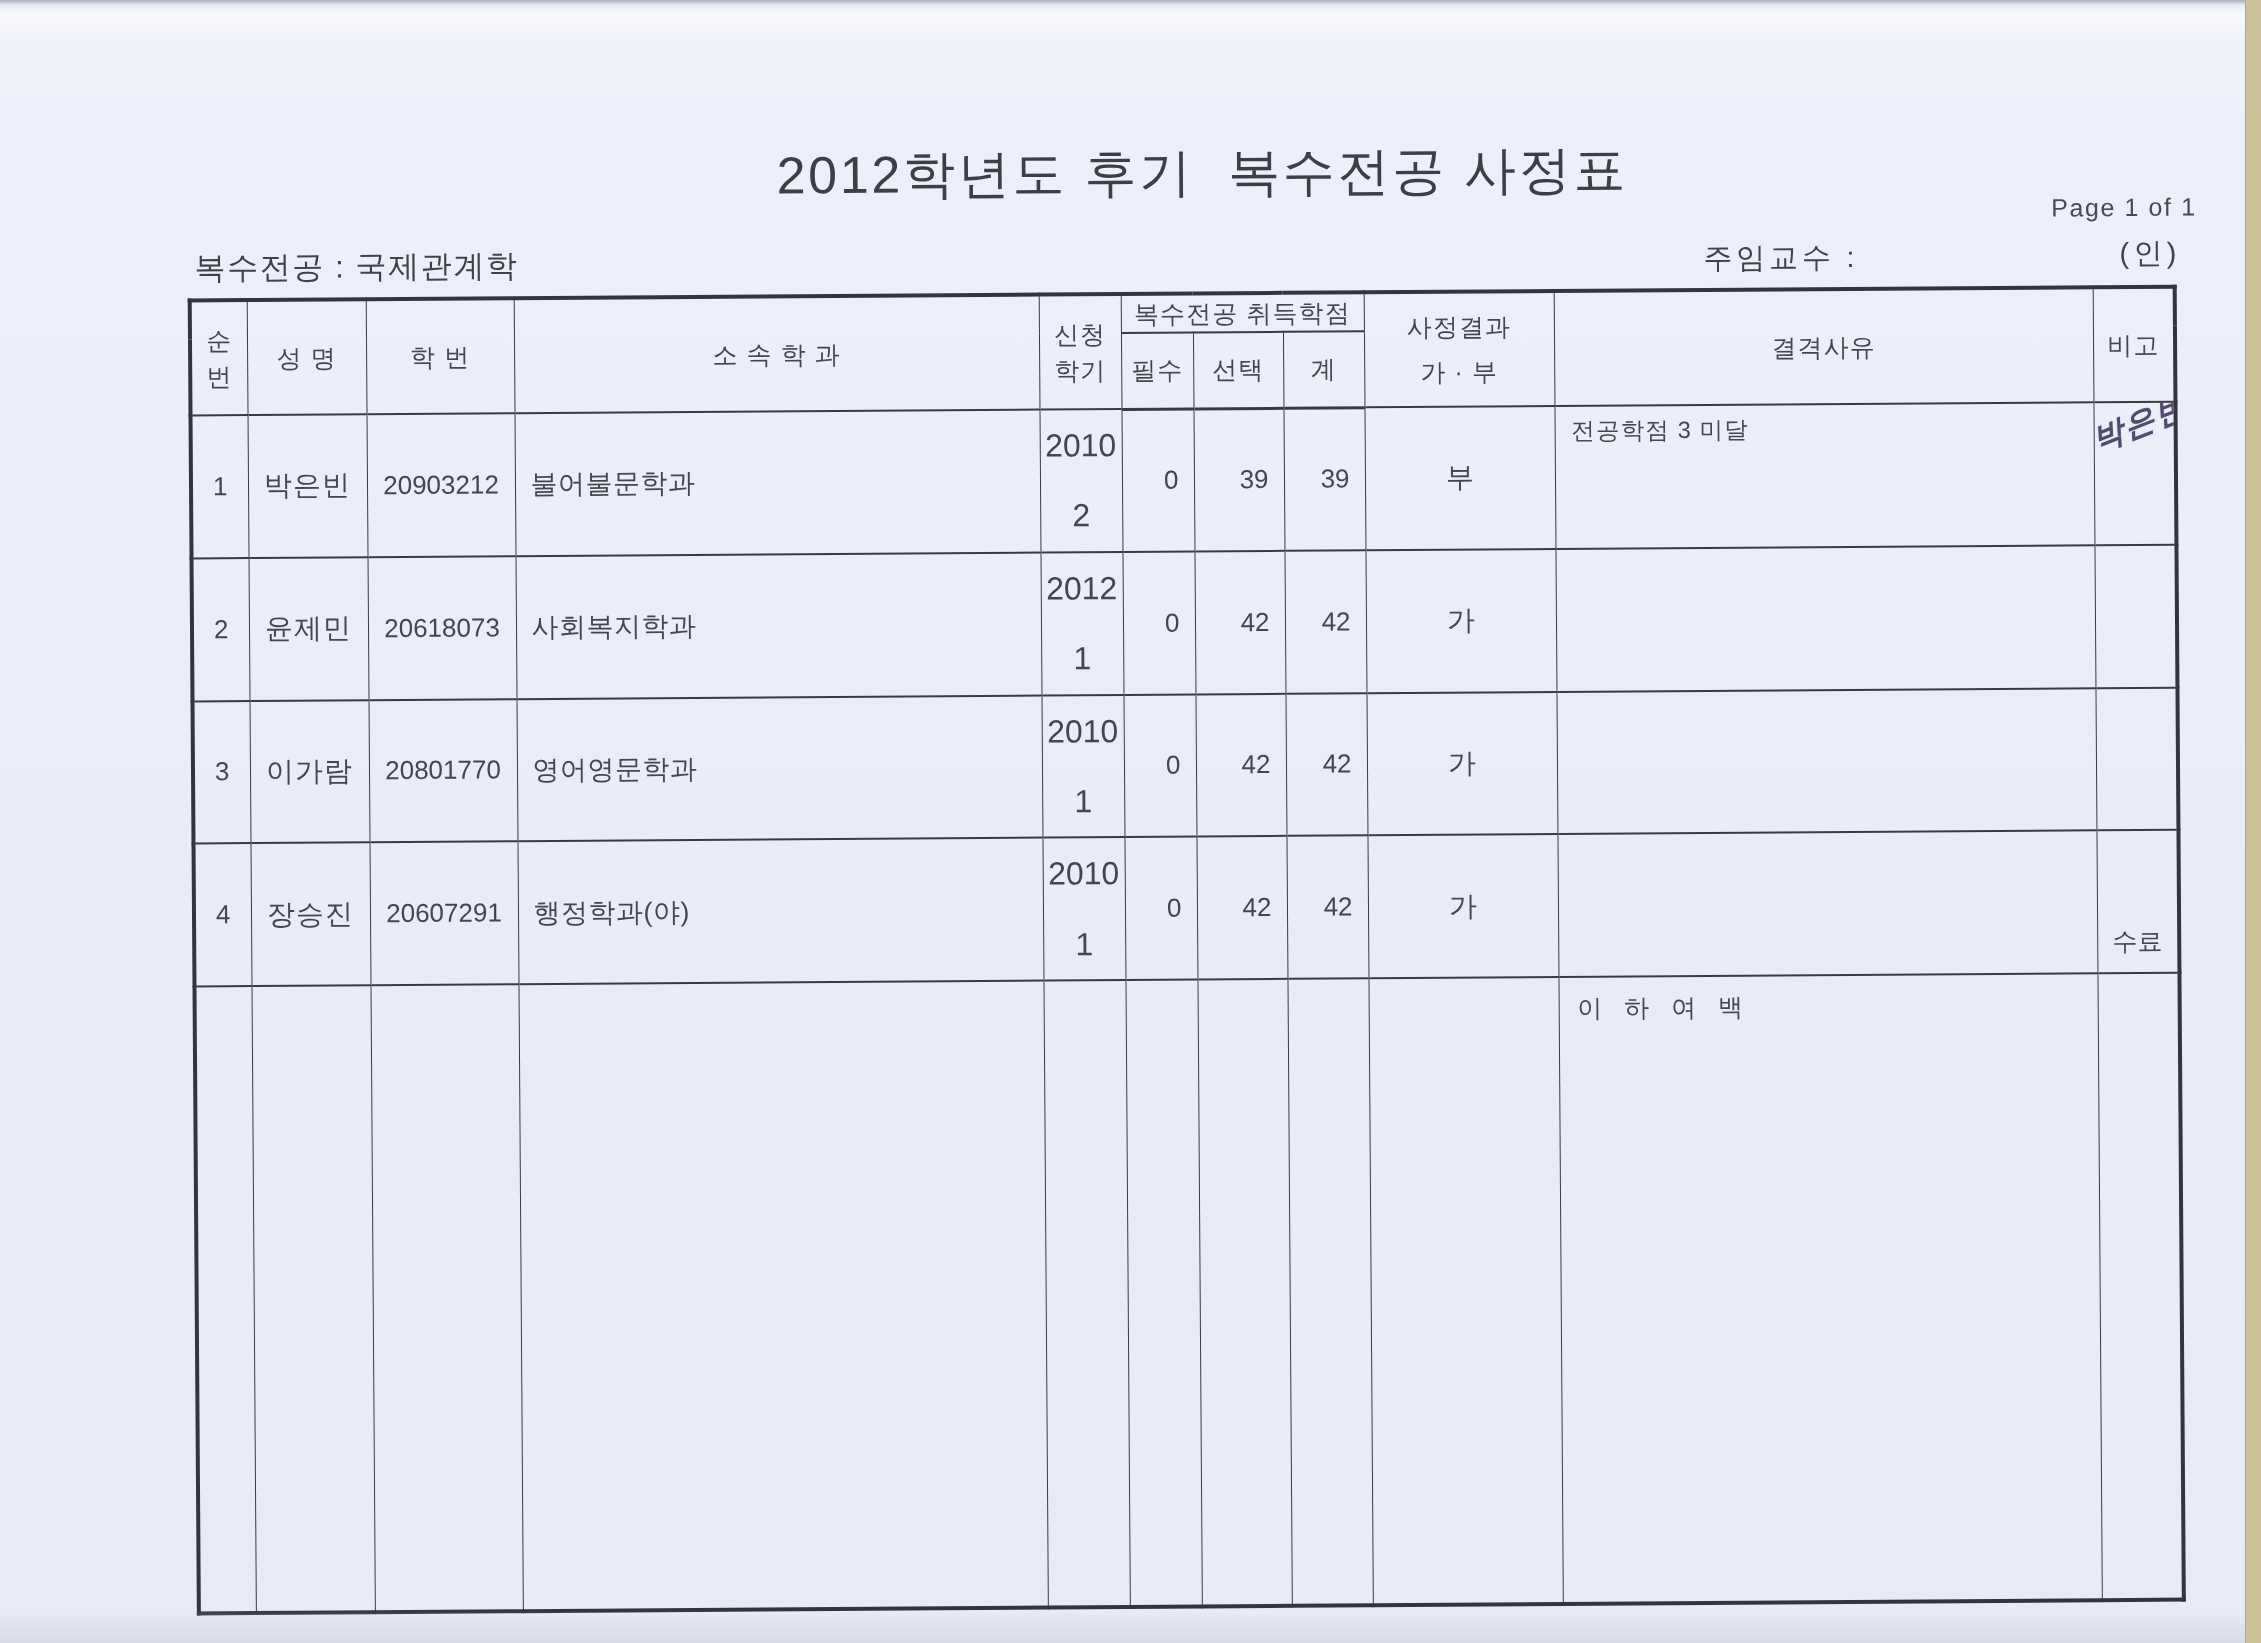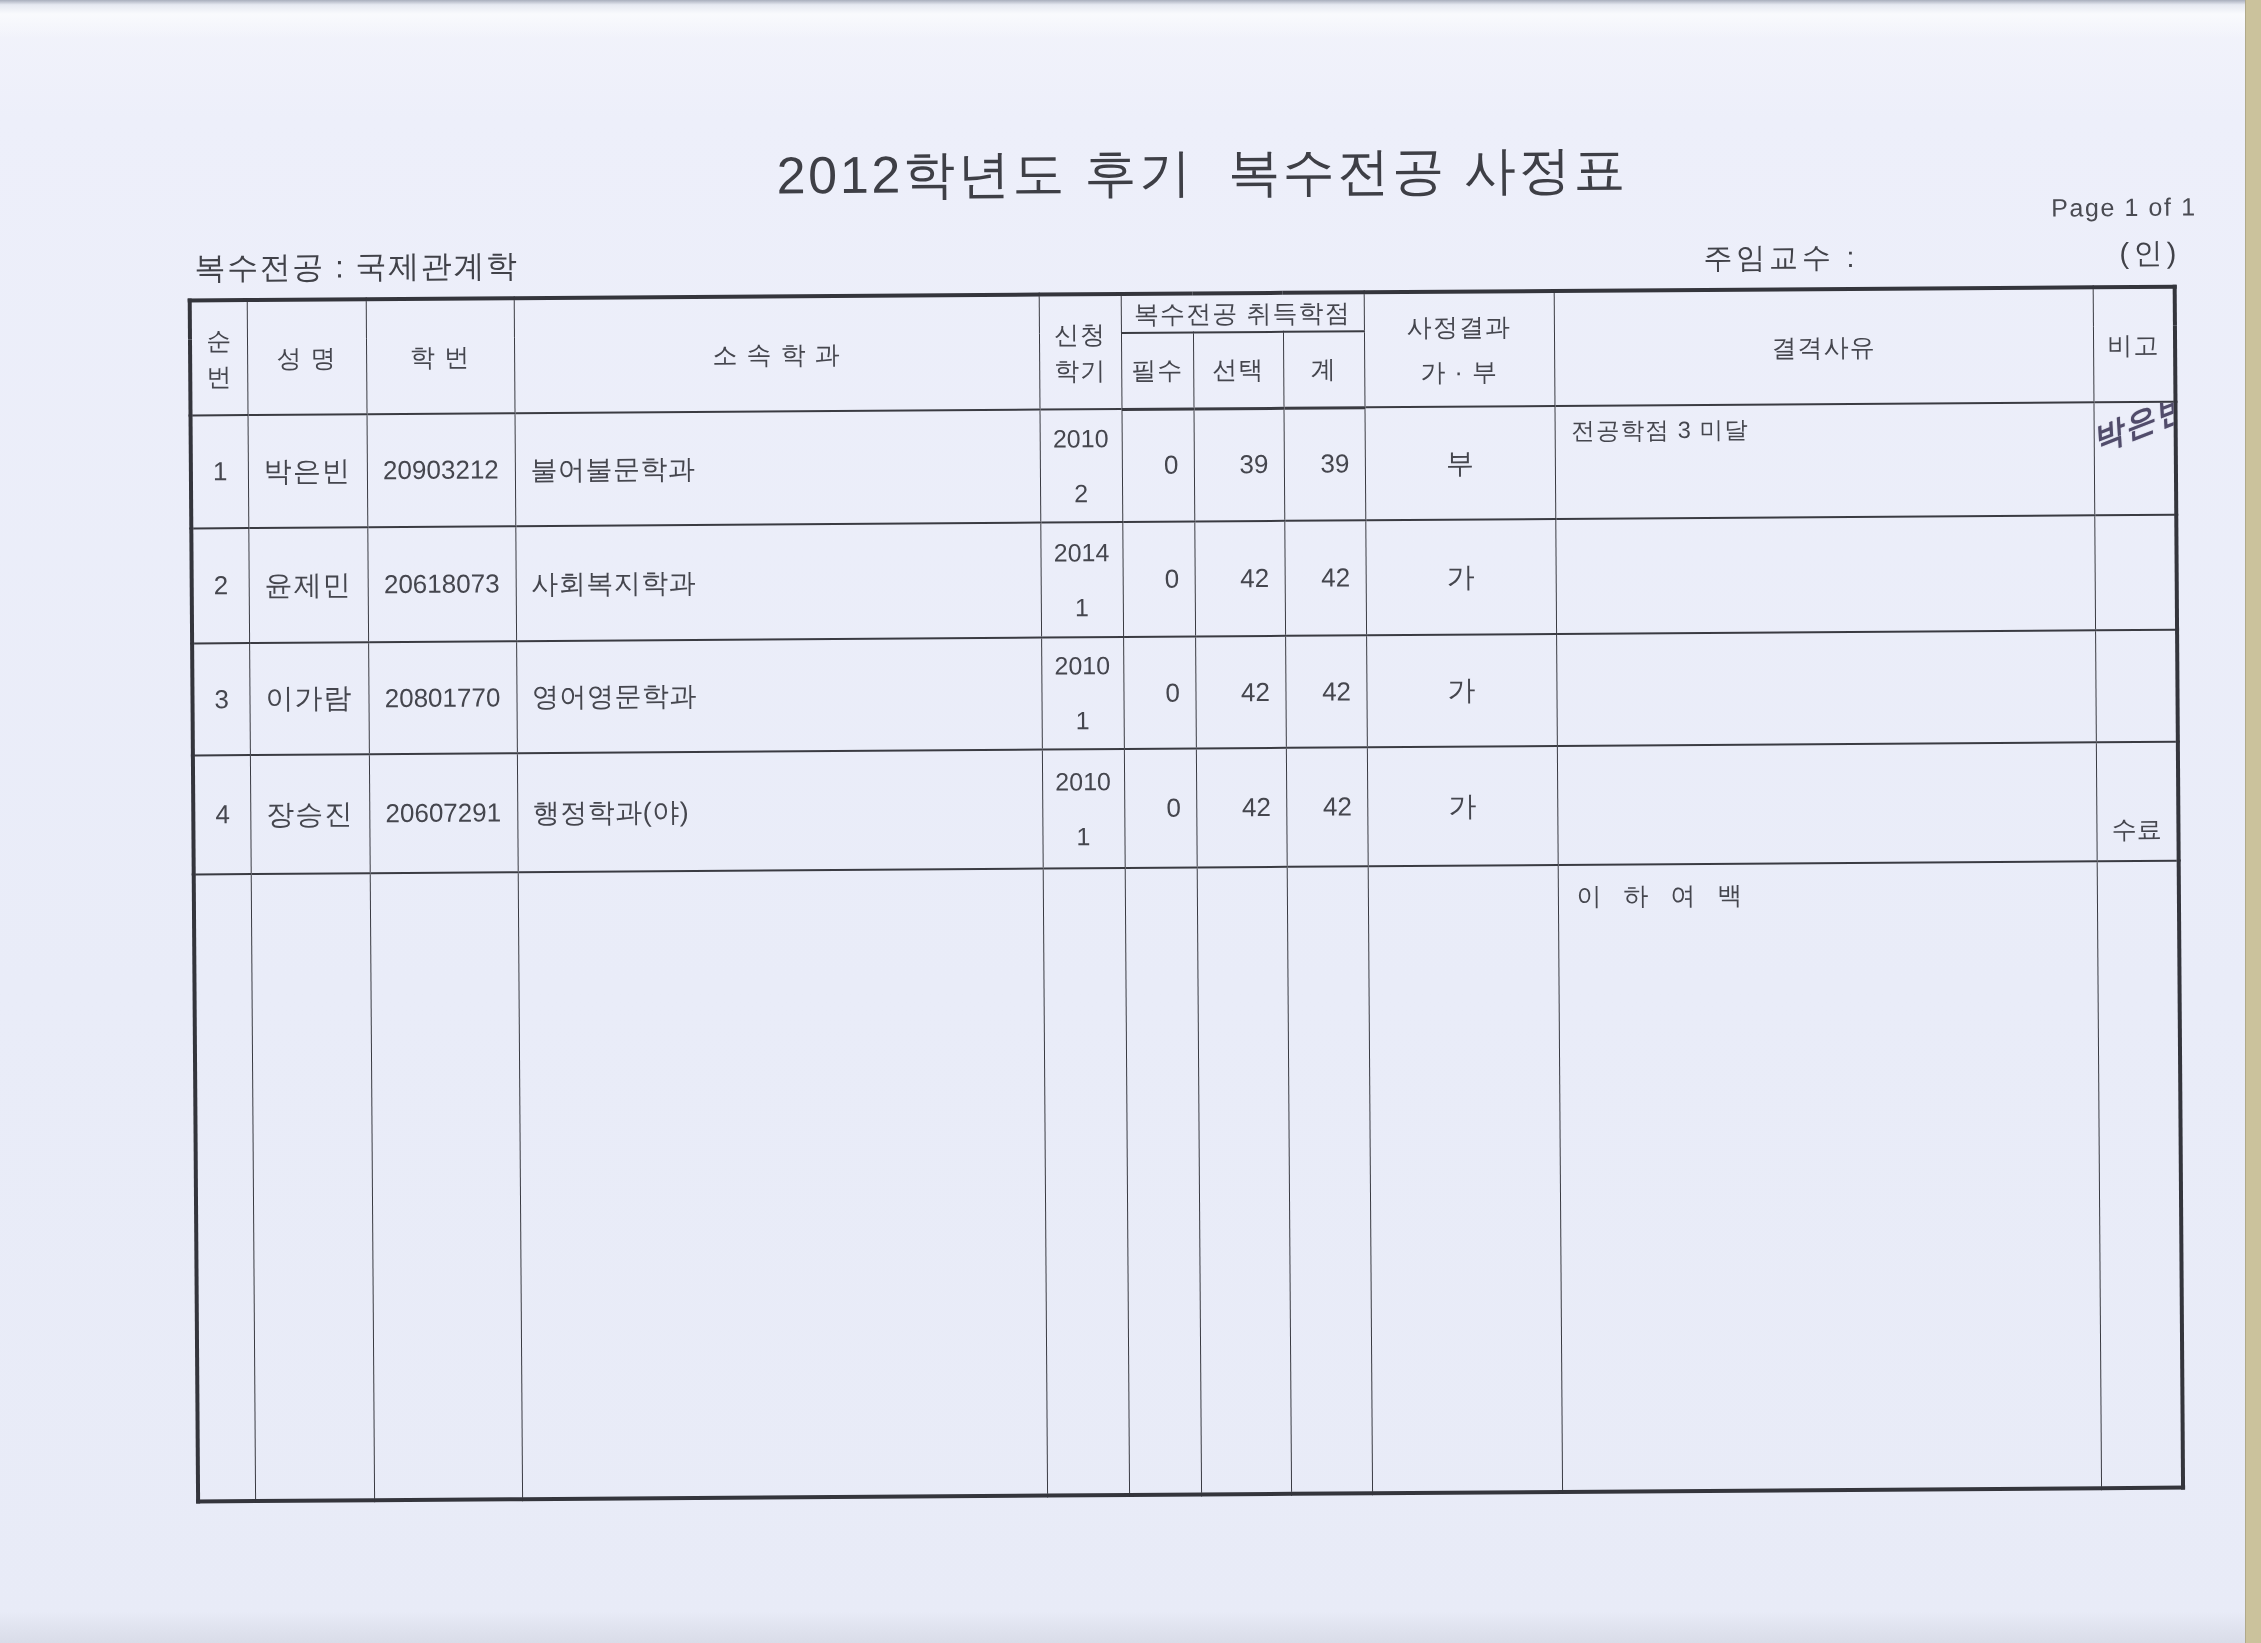--- a/index.html
+++ b/index.html
@@ -52,21 +52,21 @@
   .sheet thead th{font-size:25px;letter-spacing:1.1px;}
   .pre{white-space:pre-line;}
   tr.h1{height:39px;} tr.h2{height:76px;}
   tr.r0{height:113px;} tr.r1{height:115px;} tr.r2{height:105px;} tr.r3{height:119px;}
   tr.rx{height:627px;}
   tr.rx td{vertical-align:top;}
   th.v2{line-height:1.45;}
   th.res-h{line-height:1.8;}
   td.c-name{font-size:28px;letter-spacing:1.1px;}
   td.c-dept{text-align:left;padding-left:15px;font-size:27px;letter-spacing:0.5px;}
-  td.c-sem{font-size:25px;line-height:2.2;}
+  td.c-sem{font-size:32px;line-height:2.2;}
   td.c-num{text-align:right;padding-right:15px;}
   td.c-res{font-size:28px;}
   td.c-reason{text-align:left;vertical-align:top;padding:7.5px 10.7px 0 16px;font-size:23.6px;letter-spacing:1.1px;}
   td.c-note{position:relative;font-size:25px;}
   td.note-bottom{vertical-align:bottom;padding-bottom:14px;}
   .below-note{padding:14px 0 0 18px;font-size:25px;letter-spacing:7.5px;text-align:left;color:#45464e;}
   .sig{
     position:absolute;left:-6.4px;top:18px;white-space:nowrap;
     transform:rotate(-21deg) skewX(-4deg);transform-origin:left top;
     font-size:31px;font-style:italic;font-weight:700;letter-spacing:2.1px;
@@ -135,21 +135,21 @@
           <td class="c-reason">전공학점 3 미달</td>
           <td class="c-note">
             <span class="sig">박은빈</span>
           </td>
         </tr>
         <tr class="r1">
           <td>2</td>
           <td class="c-name">윤제민</td>
           <td>20618073</td>
           <td class="c-dept">사회복지학과</td>
-          <td class="c-sem pre">2014
+          <td class="c-sem pre">2012
 1</td>
           <td class="c-num">0</td>
           <td class="c-num">42</td>
           <td class="c-num">42</td>
           <td class="c-res">가</td>
           <td class="c-reason"></td>
           <td class="c-note"></td>
         </tr>
         <tr class="r2">
           <td>3</td>

